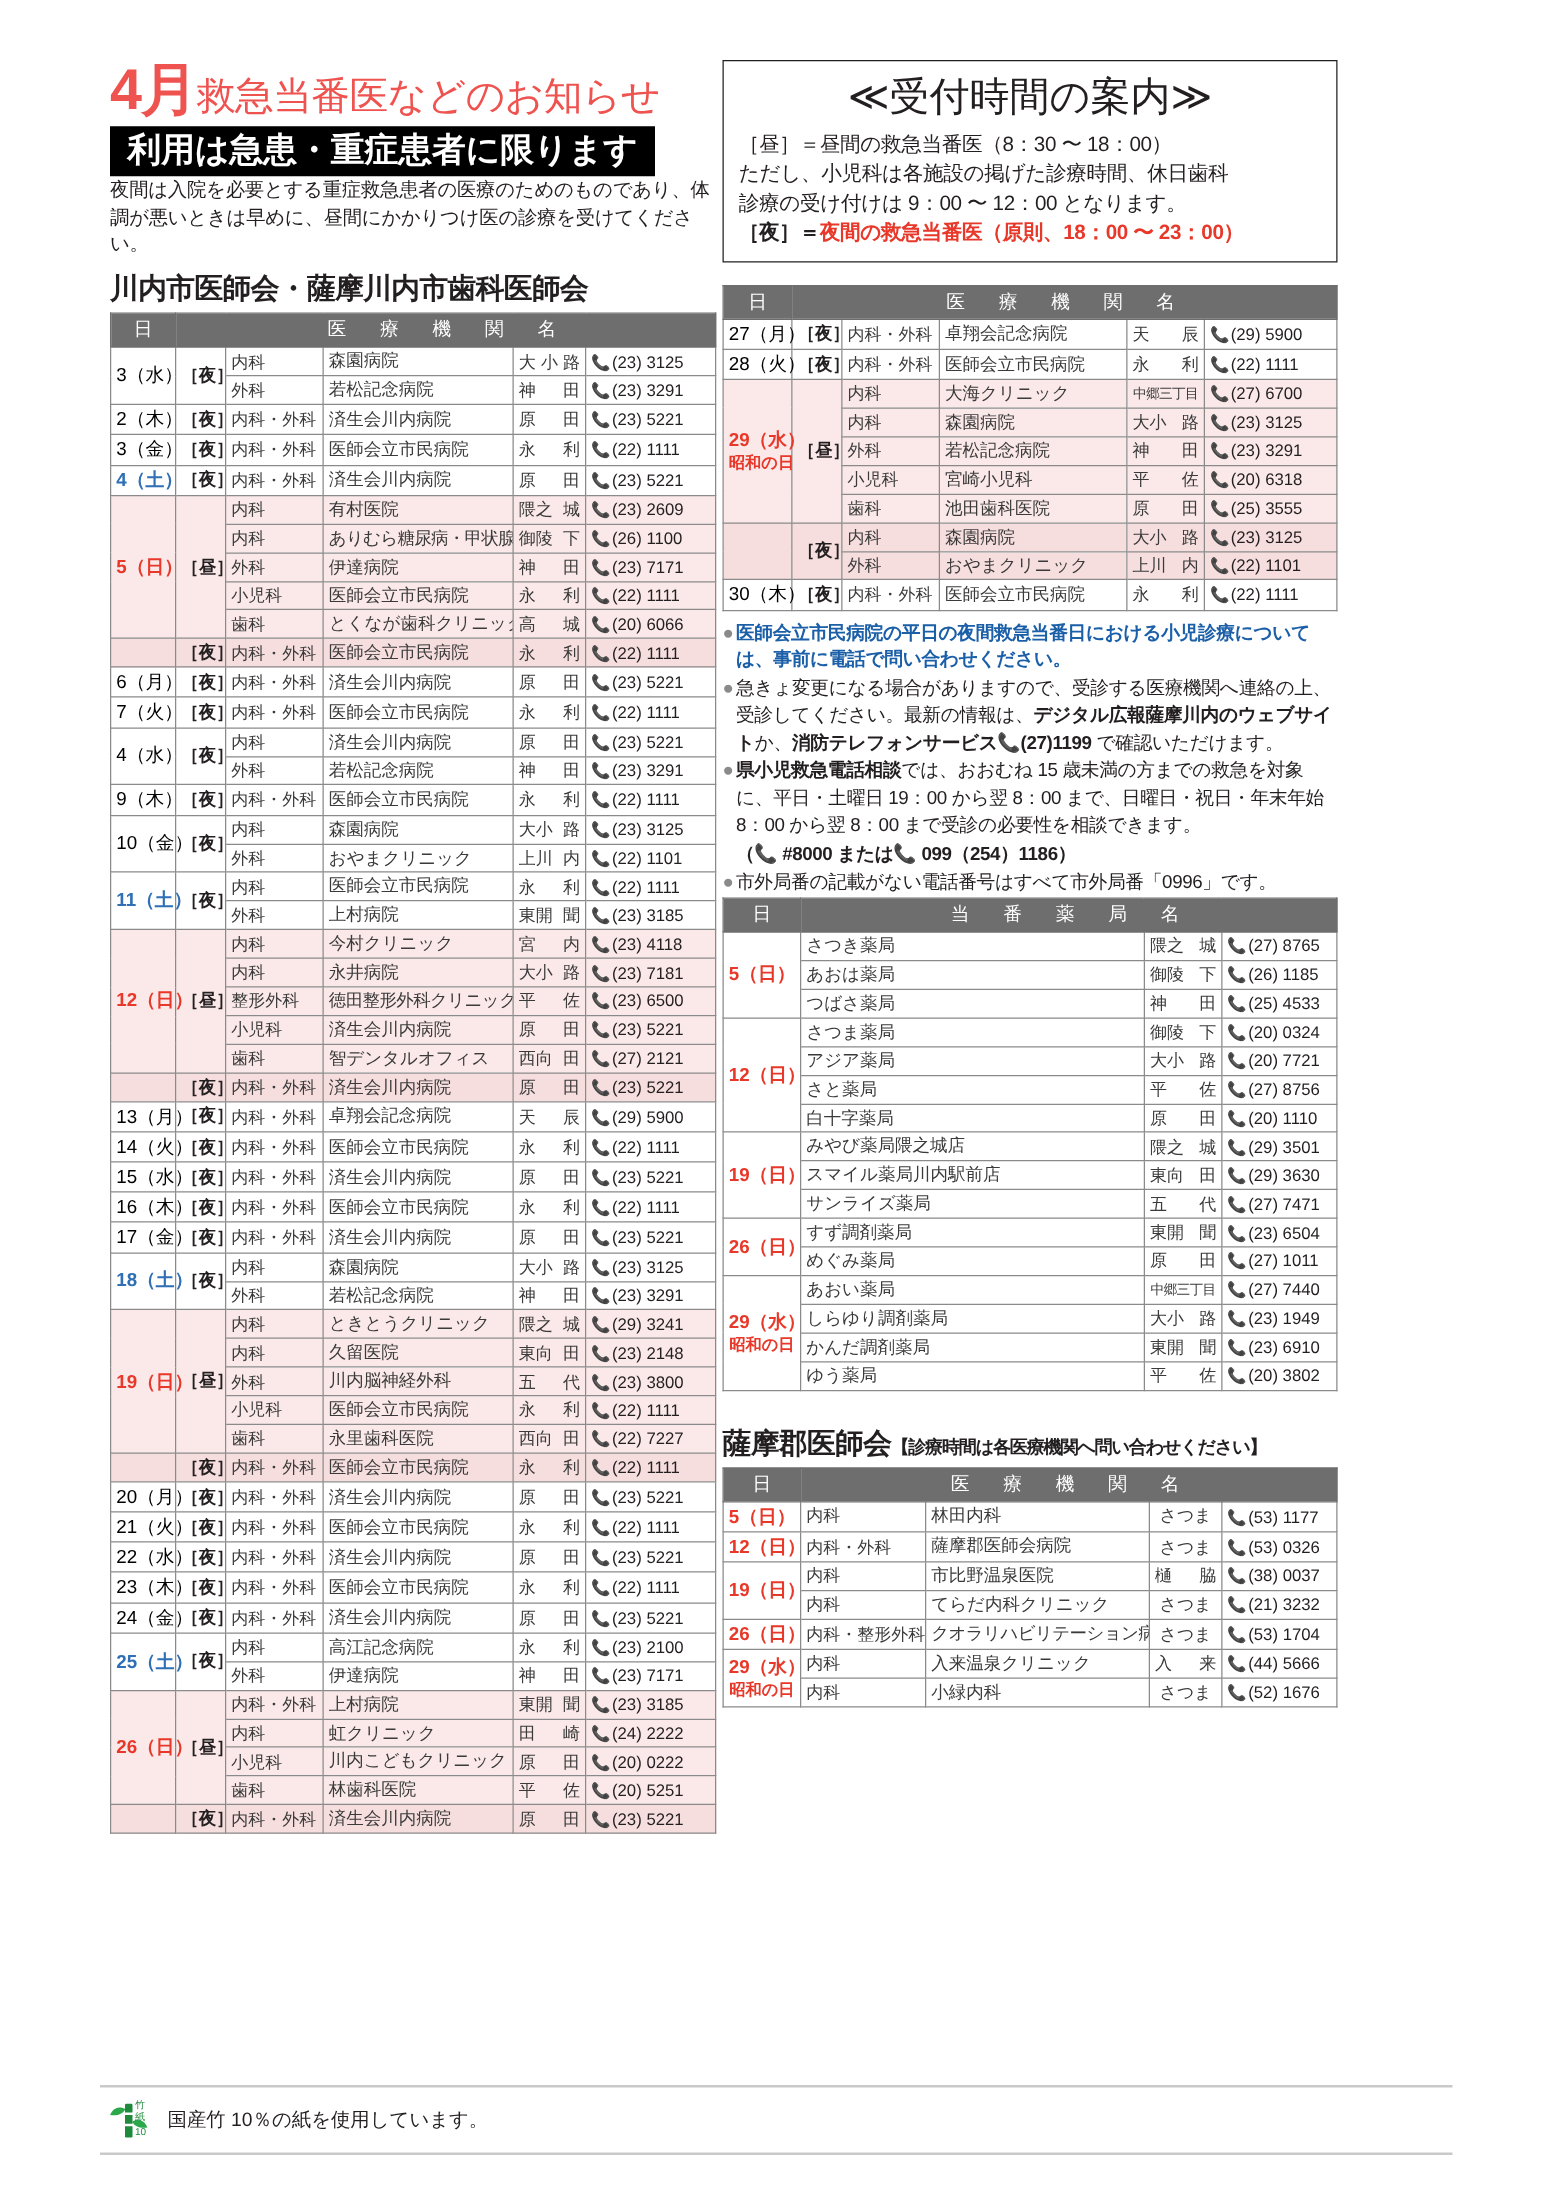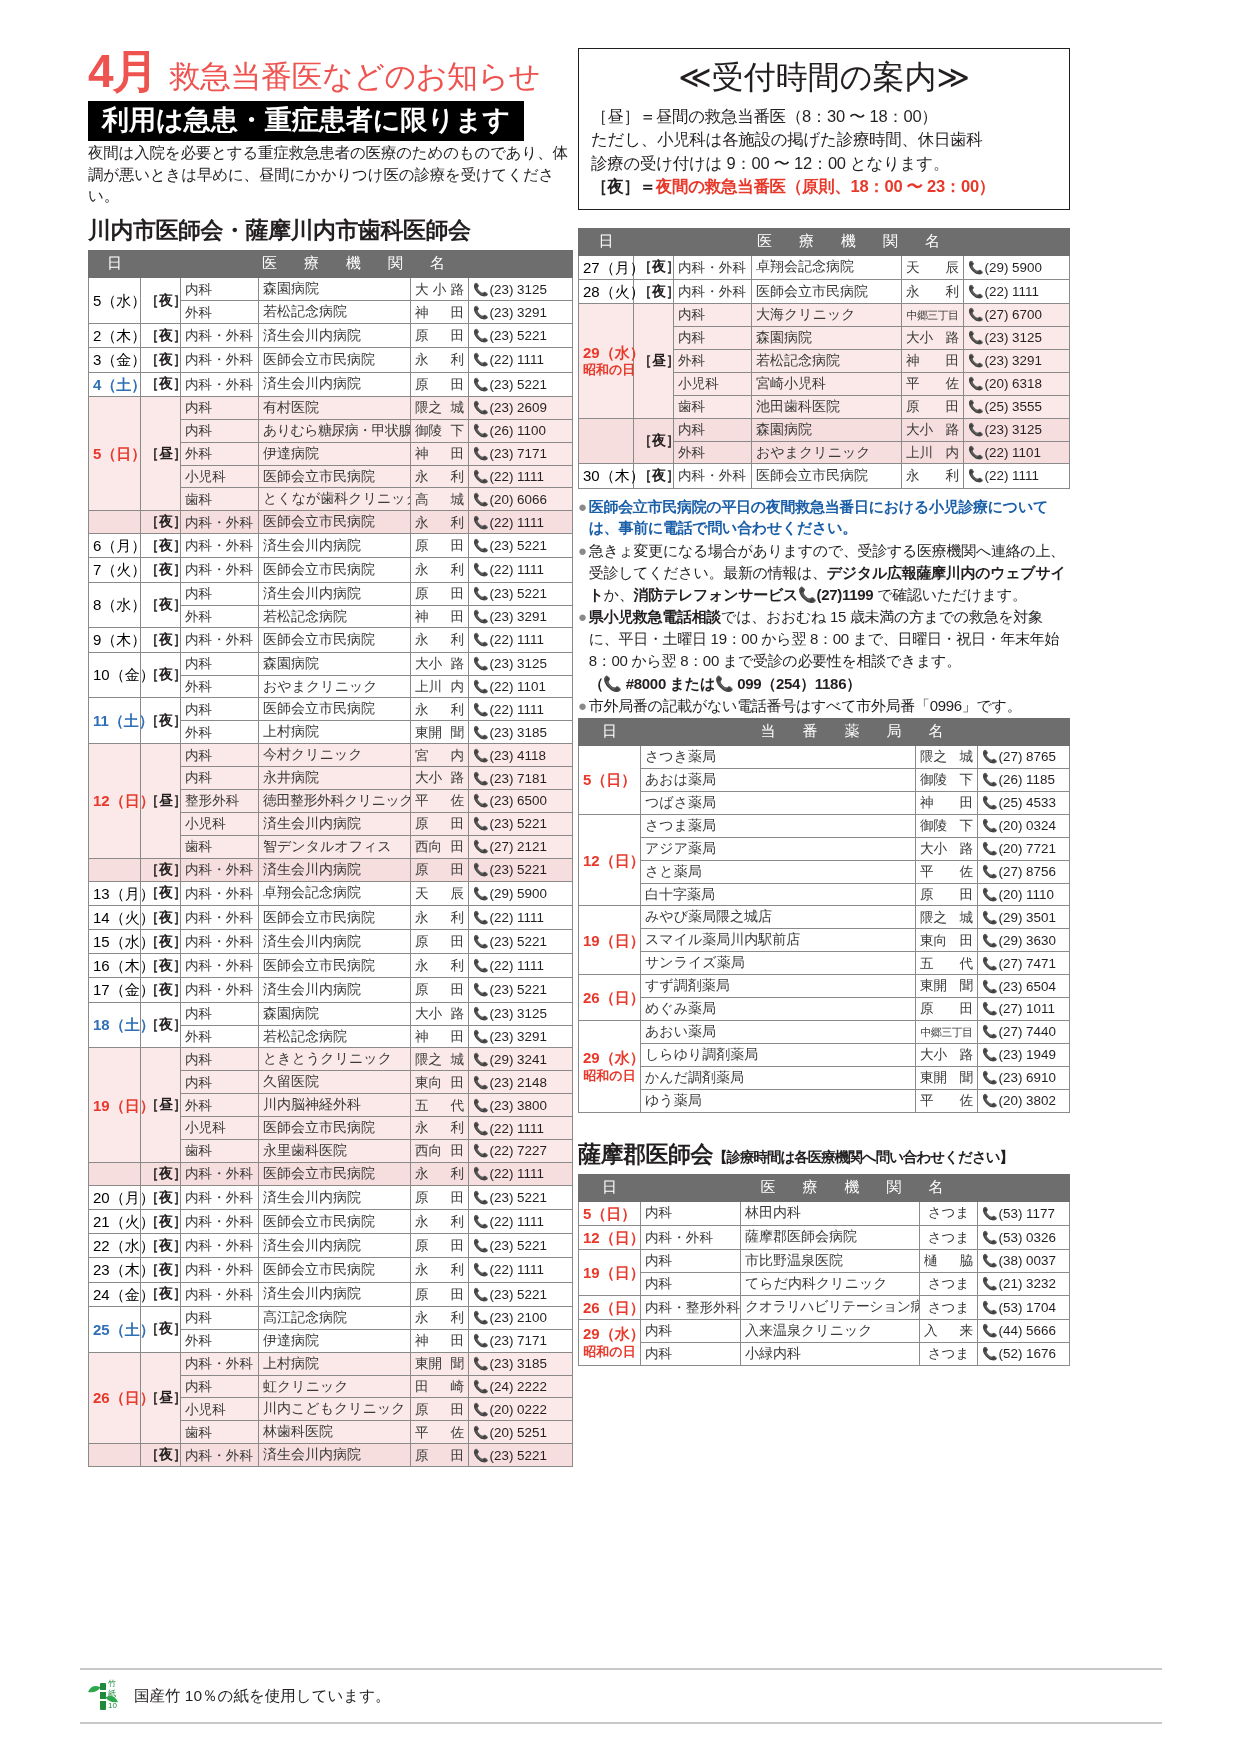--- a/index.html
+++ b/index.html
@@ -13,21 +13,21 @@
   }
   .page{position:relative;width:1241px;height:1754px;padding:0;box-sizing:border-box;}
 
   
   .col-left{position:absolute;left:88px;top:48px;width:485px;}
   .col-right{position:absolute;left:578px;top:48px;width:492px;}
 
   
   .mast-line{display:flex;align-items:baseline;color:#ef5350;line-height:1;}
   .mast-month{font-size:46px;font-weight:700;letter-spacing:-1px;}
-  .mast-rest{font-size:31px;font-weight:400;letter-spacing:-.5px;margin-left:12px;}
+  .mast-rest{font-size:31px;font-weight:400;letter-spacing:-.5px;margin-left:0;}
   .mast-band{
     margin-top:7px;background:#000000;color:#fff;
     font-size:27px;font-weight:700;letter-spacing:0px;
     padding:5px 14px 7px 14px;display:inline-block;line-height:1.05;
   }
   .mast-note{margin-top:1px;font-size:15.5px;line-height:1.38;color:#231f20;letter-spacing:-.2px;}
 
   
   .sect-title{font-size:23px;font-weight:700;margin:9px 0 4px 0;letter-spacing:-.5px;color:#231f20;}
   .sect-title .sub{font-size:14.5px;font-weight:700;letter-spacing:-1px;}
@@ -115,21 +115,21 @@
           <col style="width:auto">
       </colgroup>
       <thead>
         <tr>
           <th class="d">日</th>
           <th colspan="5">医　療　機　関　名</th>
         </tr>
       </thead>
       <tbody id="tb-left">
           <tr>
-            <td class="day" rowspan="2">5（水）</td>
+            <td class="day" rowspan="2">3（水）</td>
             <td class="slot" rowspan="2">［夜］</td>
             <td class="dept">内科</td>
             <td class="inst">森園病院</td>
             <td class="area">
               <span class="area2 ">
                 <span>大</span>
                 <span>小</span>
                 <span>路</span>
               </span>
             </td>
@@ -275,21 +275,21 @@
             <td class="inst">医師会立市民病院</td>
             <td class="area">
               <span class="area2 ">
                 <span>永</span>
                 <span>利</span>
               </span>
             </td>
             <td class="tel"><span class="phone-ico">📞</span>(22) 1111</td>
           </tr>
           <tr>
-            <td class="day" rowspan="2">8（水）</td>
+            <td class="day" rowspan="2">4（水）</td>
             <td class="slot" rowspan="2">［夜］</td>
             <td class="dept">内科</td>
             <td class="inst">済生会川内病院</td>
             <td class="area">
               <span class="area2 ">
                 <span>原</span>
                 <span>田</span>
               </span>
             </td>
             <td class="tel"><span class="phone-ico">📞</span>(23) 5221</td>

